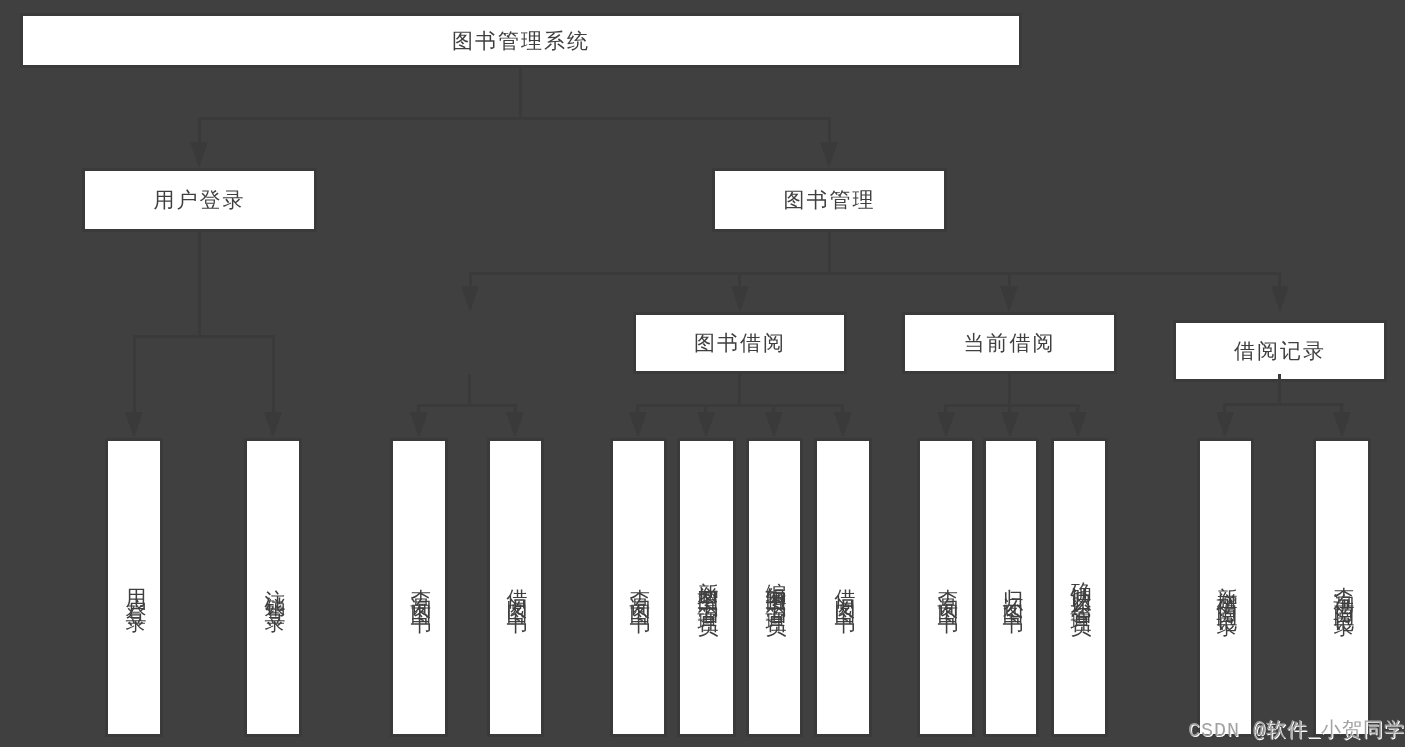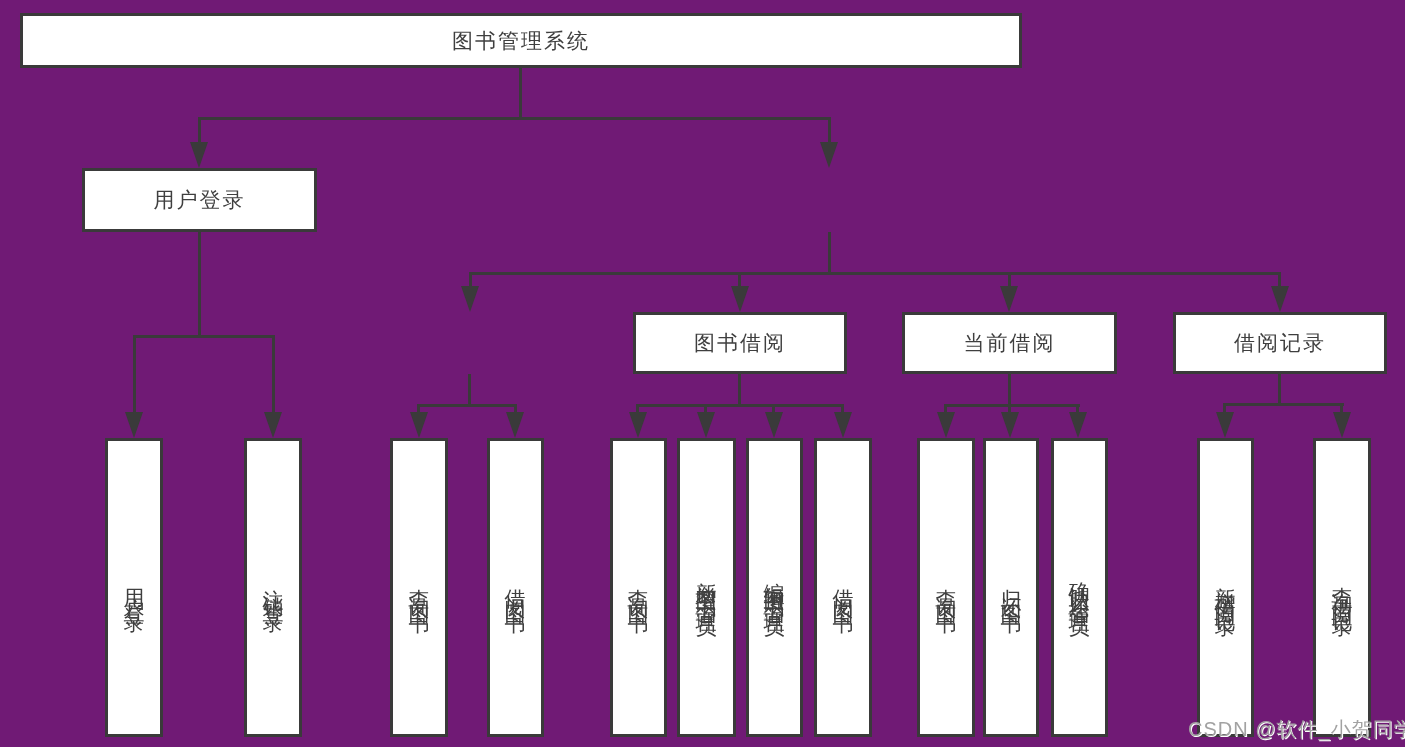--- a/index.html
+++ b/index.html
@@ -1,21 +1,21 @@
 <!DOCTYPE html>
 <html><head>
 <meta charset="utf-8">
 <style>
   html, body { margin: 0; padding: 0; background: #ffffff; }
   #canvas {
     position: relative;
     width: 1405px;
     height: 747px;
-    background: #701a75;
-    font-family: Liberation Sans, sans-serif;
+    background: #404040;
+    font-family: Liberation Mono, monospace;
     color: #3d3d3d;
     overflow: hidden;
   }
   .box {
     position: absolute;
     box-sizing: border-box;
     border: 3px solid #3a3a3a;
     background: #ffffff;
     display: flex;
     align-items: center;
@@ -61,27 +61,28 @@
 </style>
 </head>
 <body>
 
 <div id="canvas">
 
   <div class="box" style="left:20px; top:13px; width:1002px; height:55px;">图书管理系统</div>
 
   <div class="box" style="left:82px; top:168px; width:235px; height:64px;">用户登录</div>
 
+  <div class="box" style="left:712px; top:168px; width:235px; height:64px;">图书管理</div>
 
 
   <div class="box" style="left:902px; top:312px; width:215px; height:62px;">当前借阅</div>
 
   <div class="box" style="left:633px; top:312px; width:214px; height:62px;">图书借阅</div>
 
-  <div class="box" style="left:1173px; top:312px; width:214px; height:62px;">借阅记录</div>
+  <div class="box" style="left:1173px; top:320px; width:214px; height:62px;">借阅记录</div>
 
   <div class="leaf" style="left:105px; width:58px; line-height:52px;">用户登录</div>
   <div class="leaf" style="left:244px; width:58px; line-height:52px;">注销登录</div>
 
   <div class="leaf" style="left:390px; width:58px; line-height:52px;">查询图书</div>
   <div class="leaf" style="left:487px; width:57px; line-height:51px;">借阅图书</div>
 
   <div class="leaf" style="left:610px; width:57px; line-height:51px;">查询图书</div>
   <div class="leaf" style="left:677px; width:59px; line-height:53px; letter-spacing:5px;">新增图书（管理员）</div>
   <div class="leaf" style="left:746px; width:57px; line-height:51px; letter-spacing:5px;">编辑图书（管理员）</div>

